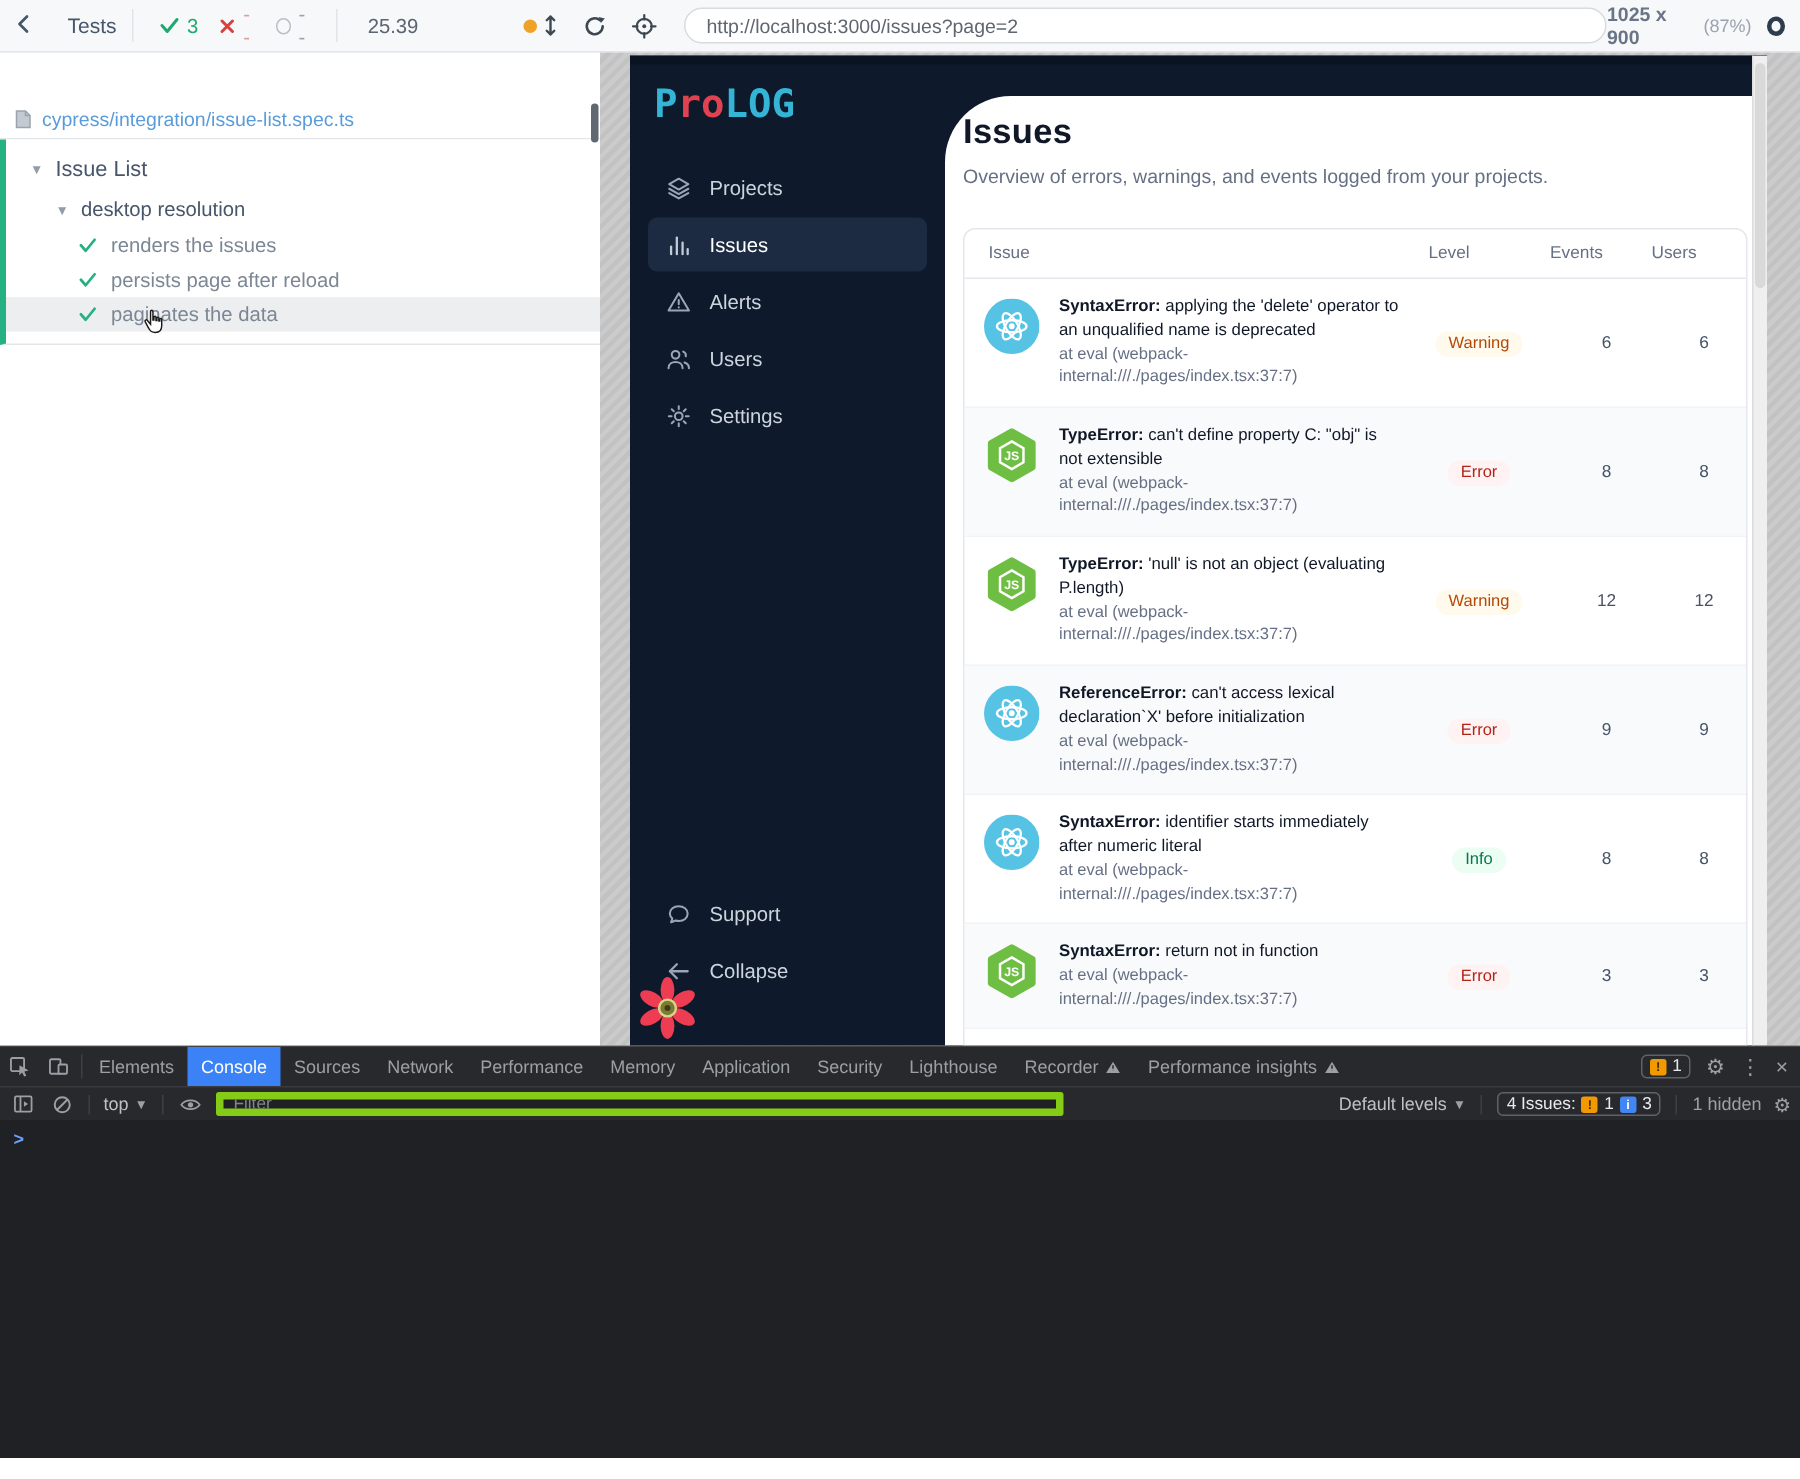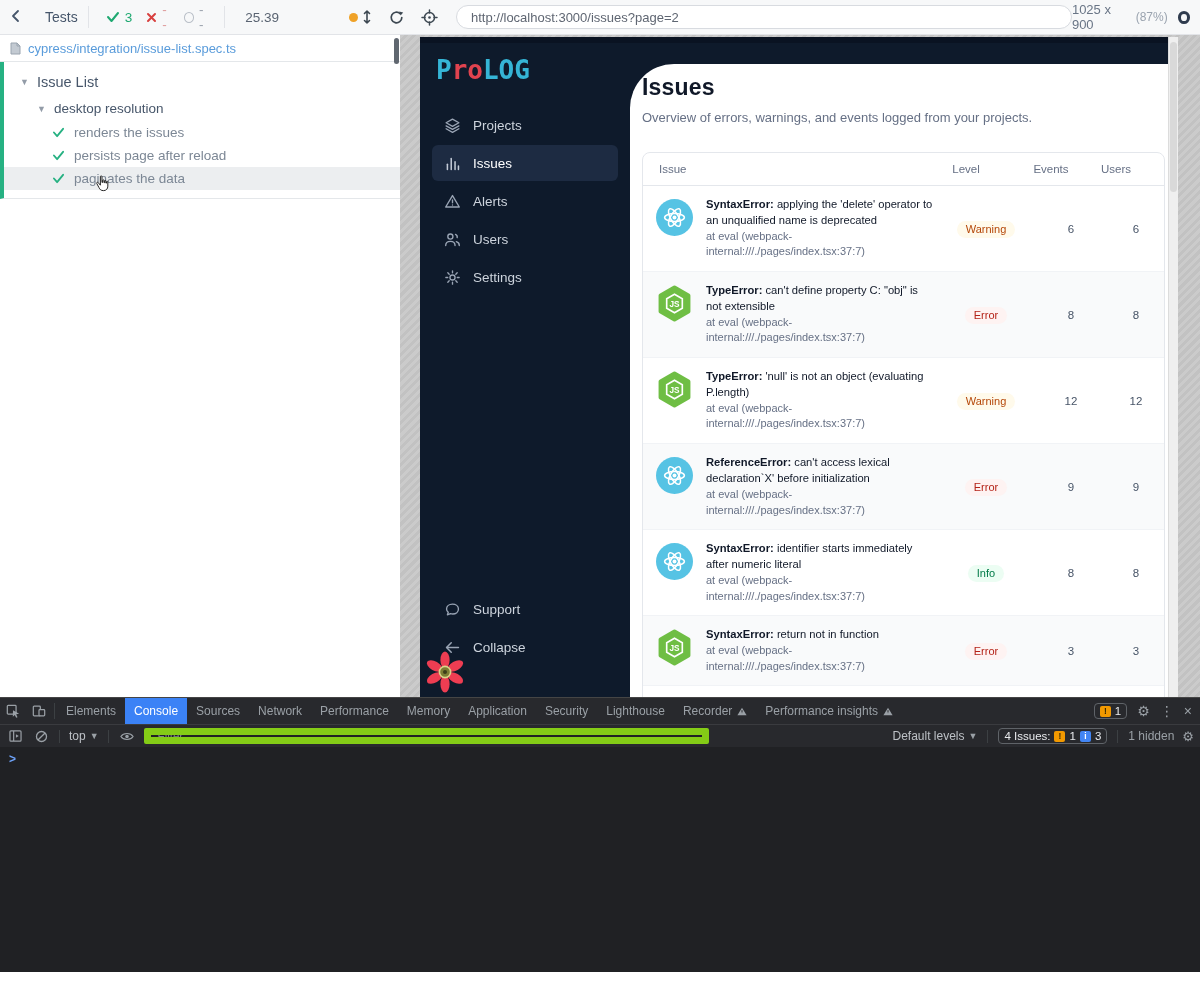--- a/index.html
+++ b/index.html
@@ -25,29 +25,29 @@
   .pend-circle { width:11px; height:11px; border:1.5px solid #b9bfc7; border-radius:50%; }
   .duration { color:#5a6472; font-size:13.5px; margin:0 10px; }
   .tb-icons { display:flex; align-items:center; gap:16px; margin:0 18px 0 60px; }
   .orange-dot { width:9px; height:9px; border-radius:50%; background:#efa228; display:inline-block; }
   .viewport-toggle { display:flex; align-items:center; gap:4px; }
   .url-pill {
     width:652px; height:24px; border:1px solid #d8dbe0; border-radius:13px; background:#fff;
     display:flex; align-items:center; padding:0 14px; color:#5f6672; font-size:13px;
   }
   .tb-right { margin-left:auto; display:flex; align-items:center; gap:6px; }
-  .vp-size { color:#697586; font-size:13px; }
+  .vp-size { color:#697586; font-size:13px;font-weight:bold; }
   .vp-scale { color:#9aa3af; font-size:12px; }
   .vp-ring { width:13px; height:13px; border-radius:50%; border:3.5px solid #2f3b4e; margin-left:4px; }
 
   
   .workspace { display:flex; height:662px; }
 
   
-  .reporter { width:400px; position:relative; background:#fff; }
+  .reporter { width:400px; position:relative; background:#fff;margin-top:31px; }
   .spec-header { height:27px; display:flex; align-items:center; gap:7px; padding:0 10px; border-bottom:1px solid #e4e7ea; background:#fff; }
   .spec-link { color:#5a9cdb; font-size:13px; }
   .suite-block { border-left:4px solid #26b182; border-bottom:1px solid #e4e7ea; padding:6px 0 8px; background:#fff; }
   .suite-row { display:flex; gap:8px; align-items:center; padding:6px 0 5px 16px; color:#47566a; font-size:14.5px; }
   .suite-row.nested { padding-left:33px; font-size:13.5px; }
   .caret { color:#939ca8; font-size:9px; }
   .test-row { display:flex; gap:9px; align-items:center; padding:4px 0 4px 48px; color:#7c8795; font-size:13.5px; position:relative; }
   .test-row.hovered { background:#eceef0; }
   .cursor-hand { position:absolute; left:91px; top:8px; z-index:3; }
   .reporter-scroll-thumb { position:absolute; right:1px; top:3px; width:5px; height:26px; background:#606770; border-radius:3px; }
@@ -105,21 +105,21 @@
   .dt-tab.active { background:#3b82f6; color:#fff; }
   .dt-tabs-right { margin-left:auto; display:flex; align-items:center; gap:10px; padding-right:8px; }
   .dt-badge { display:flex; align-items:center; gap:4px; border:1px solid #5f6368; border-radius:4px; padding:1px 5px; color:#e8eaed; font-size:11.5px; cursor:pointer; }
   .sq { width:11px; height:11px; border-radius:2px; display:inline-flex; align-items:center; justify-content:center; font-size:8.5px; font-weight:bold; }
   .sq-orange { background:#f29900; color:#3c2b00; }
   .sq-blue { background:#4285f4; color:#fff; }
   .dt-glyph { color:#9aa0a6; font-size:14px; cursor:pointer; line-height:1; }
   .dt-toolbar { height:23px; background:#28292d; border-top:1px solid #3a3b3f; display:flex; align-items:center; font-size:12px; color:#bdc1c6; padding:0 6px; gap:8px; }
   .dt-select { display:flex; align-items:center; gap:4px; cursor:pointer; white-space:nowrap; }
   .dt-caret { color:#9aa0a6; font-size:9px; }
-  .dt-filter { width:565px; height:16px; background:#202124; border:7px solid #84cc16; color:#cdd1d5; font-size:11.5px; padding:0 7px; border-radius:2px; font-family:"Liberation Sans",sans-serif; }
+  .dt-filter { width:565px; height:16px; background:#202124; border:5px solid #84cc16; color:#cdd1d5; font-size:11.5px; padding:0 7px; border-radius:2px; font-family:"Liberation Sans",sans-serif; }
   .dt-filter::placeholder { color:#80868b; }
   .dt-toolbar-right { margin-left:auto; display:flex; align-items:center; gap:8px; }
   .dim { color:#9aa0a6; }
   .dt-console { flex:1; position:relative; background:#202124; }
   .dt-prompt { position:absolute; top:5px; left:9px; color:#6ea2f8; font-size:12px; font-weight:bold; }
 </style>
 </head>
 <body>
 
 <div class="topbar">

